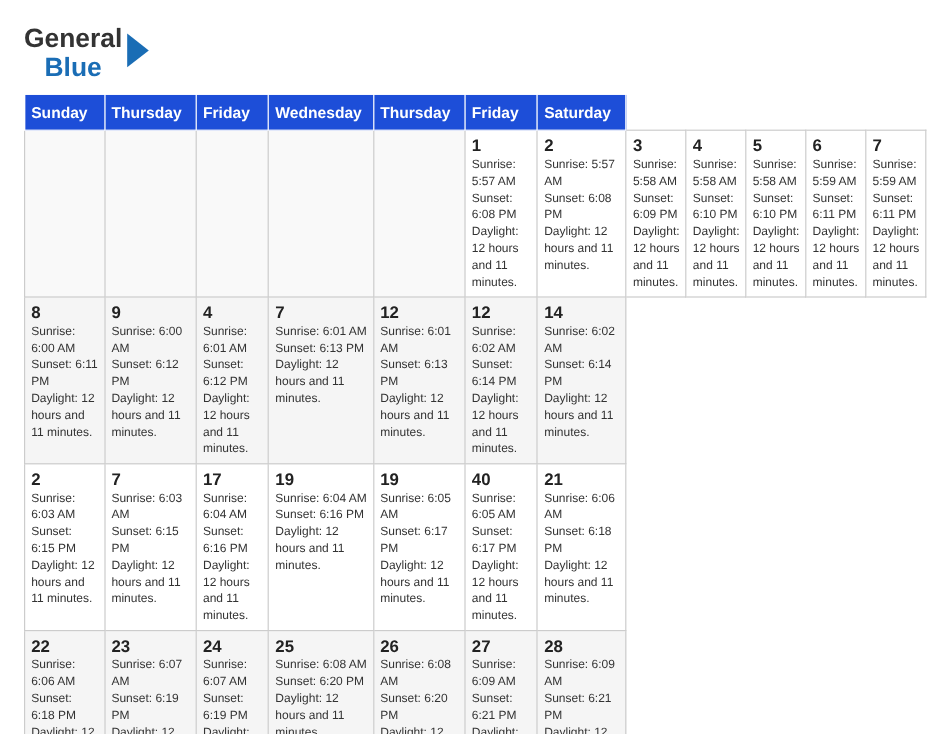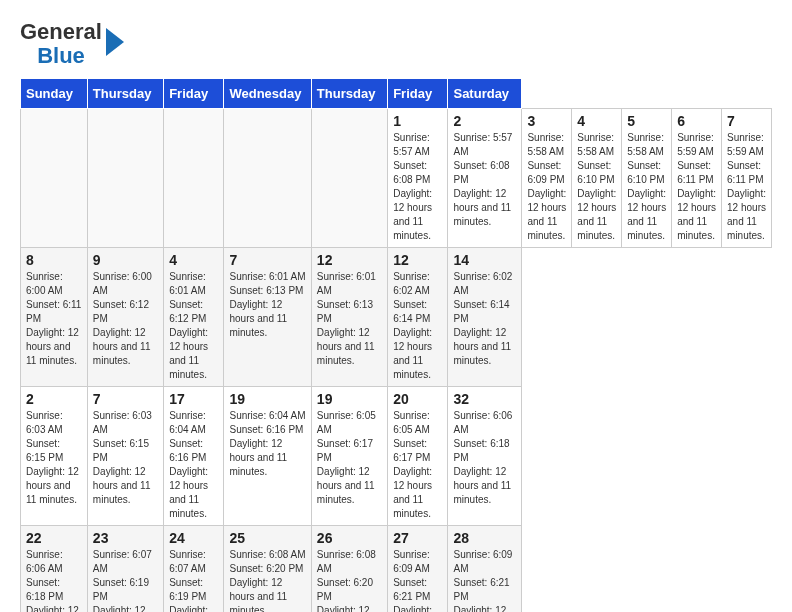--- a/index.html
+++ b/index.html
@@ -202,25 +202,25 @@
         </td>
         <td>
           <span class="day-num">19</span>
           <div class="day-info">Sunrise: 6:04 AM<br>Sunset: 6:16 PM<br>Daylight: 12 hours and 11 minutes.</div>
         </td>
         <td>
           <span class="day-num">19</span>
           <div class="day-info">Sunrise: 6:05 AM<br>Sunset: 6:17 PM<br>Daylight: 12 hours and 11 minutes.</div>
         </td>
         <td>
-          <span class="day-num">20</span>
+          <span class="day-num">40</span>
           <div class="day-info">Sunrise: 6:05 AM<br>Sunset: 6:17 PM<br>Daylight: 12 hours and 11 minutes.</div>
         </td>
         <td>
-          <span class="day-num">32</span>
+          <span class="day-num">21</span>
           <div class="day-info">Sunrise: 6:06 AM<br>Sunset: 6:18 PM<br>Daylight: 12 hours and 11 minutes.</div>
         </td>
       </tr>
       <tr>
         <td>
           <span class="day-num">22</span>
           <div class="day-info">Sunrise: 6:06 AM<br>Sunset: 6:18 PM<br>Daylight: 12 hours and 11 minutes.</div>
         </td>
         <td>
           <span class="day-num">23</span>

